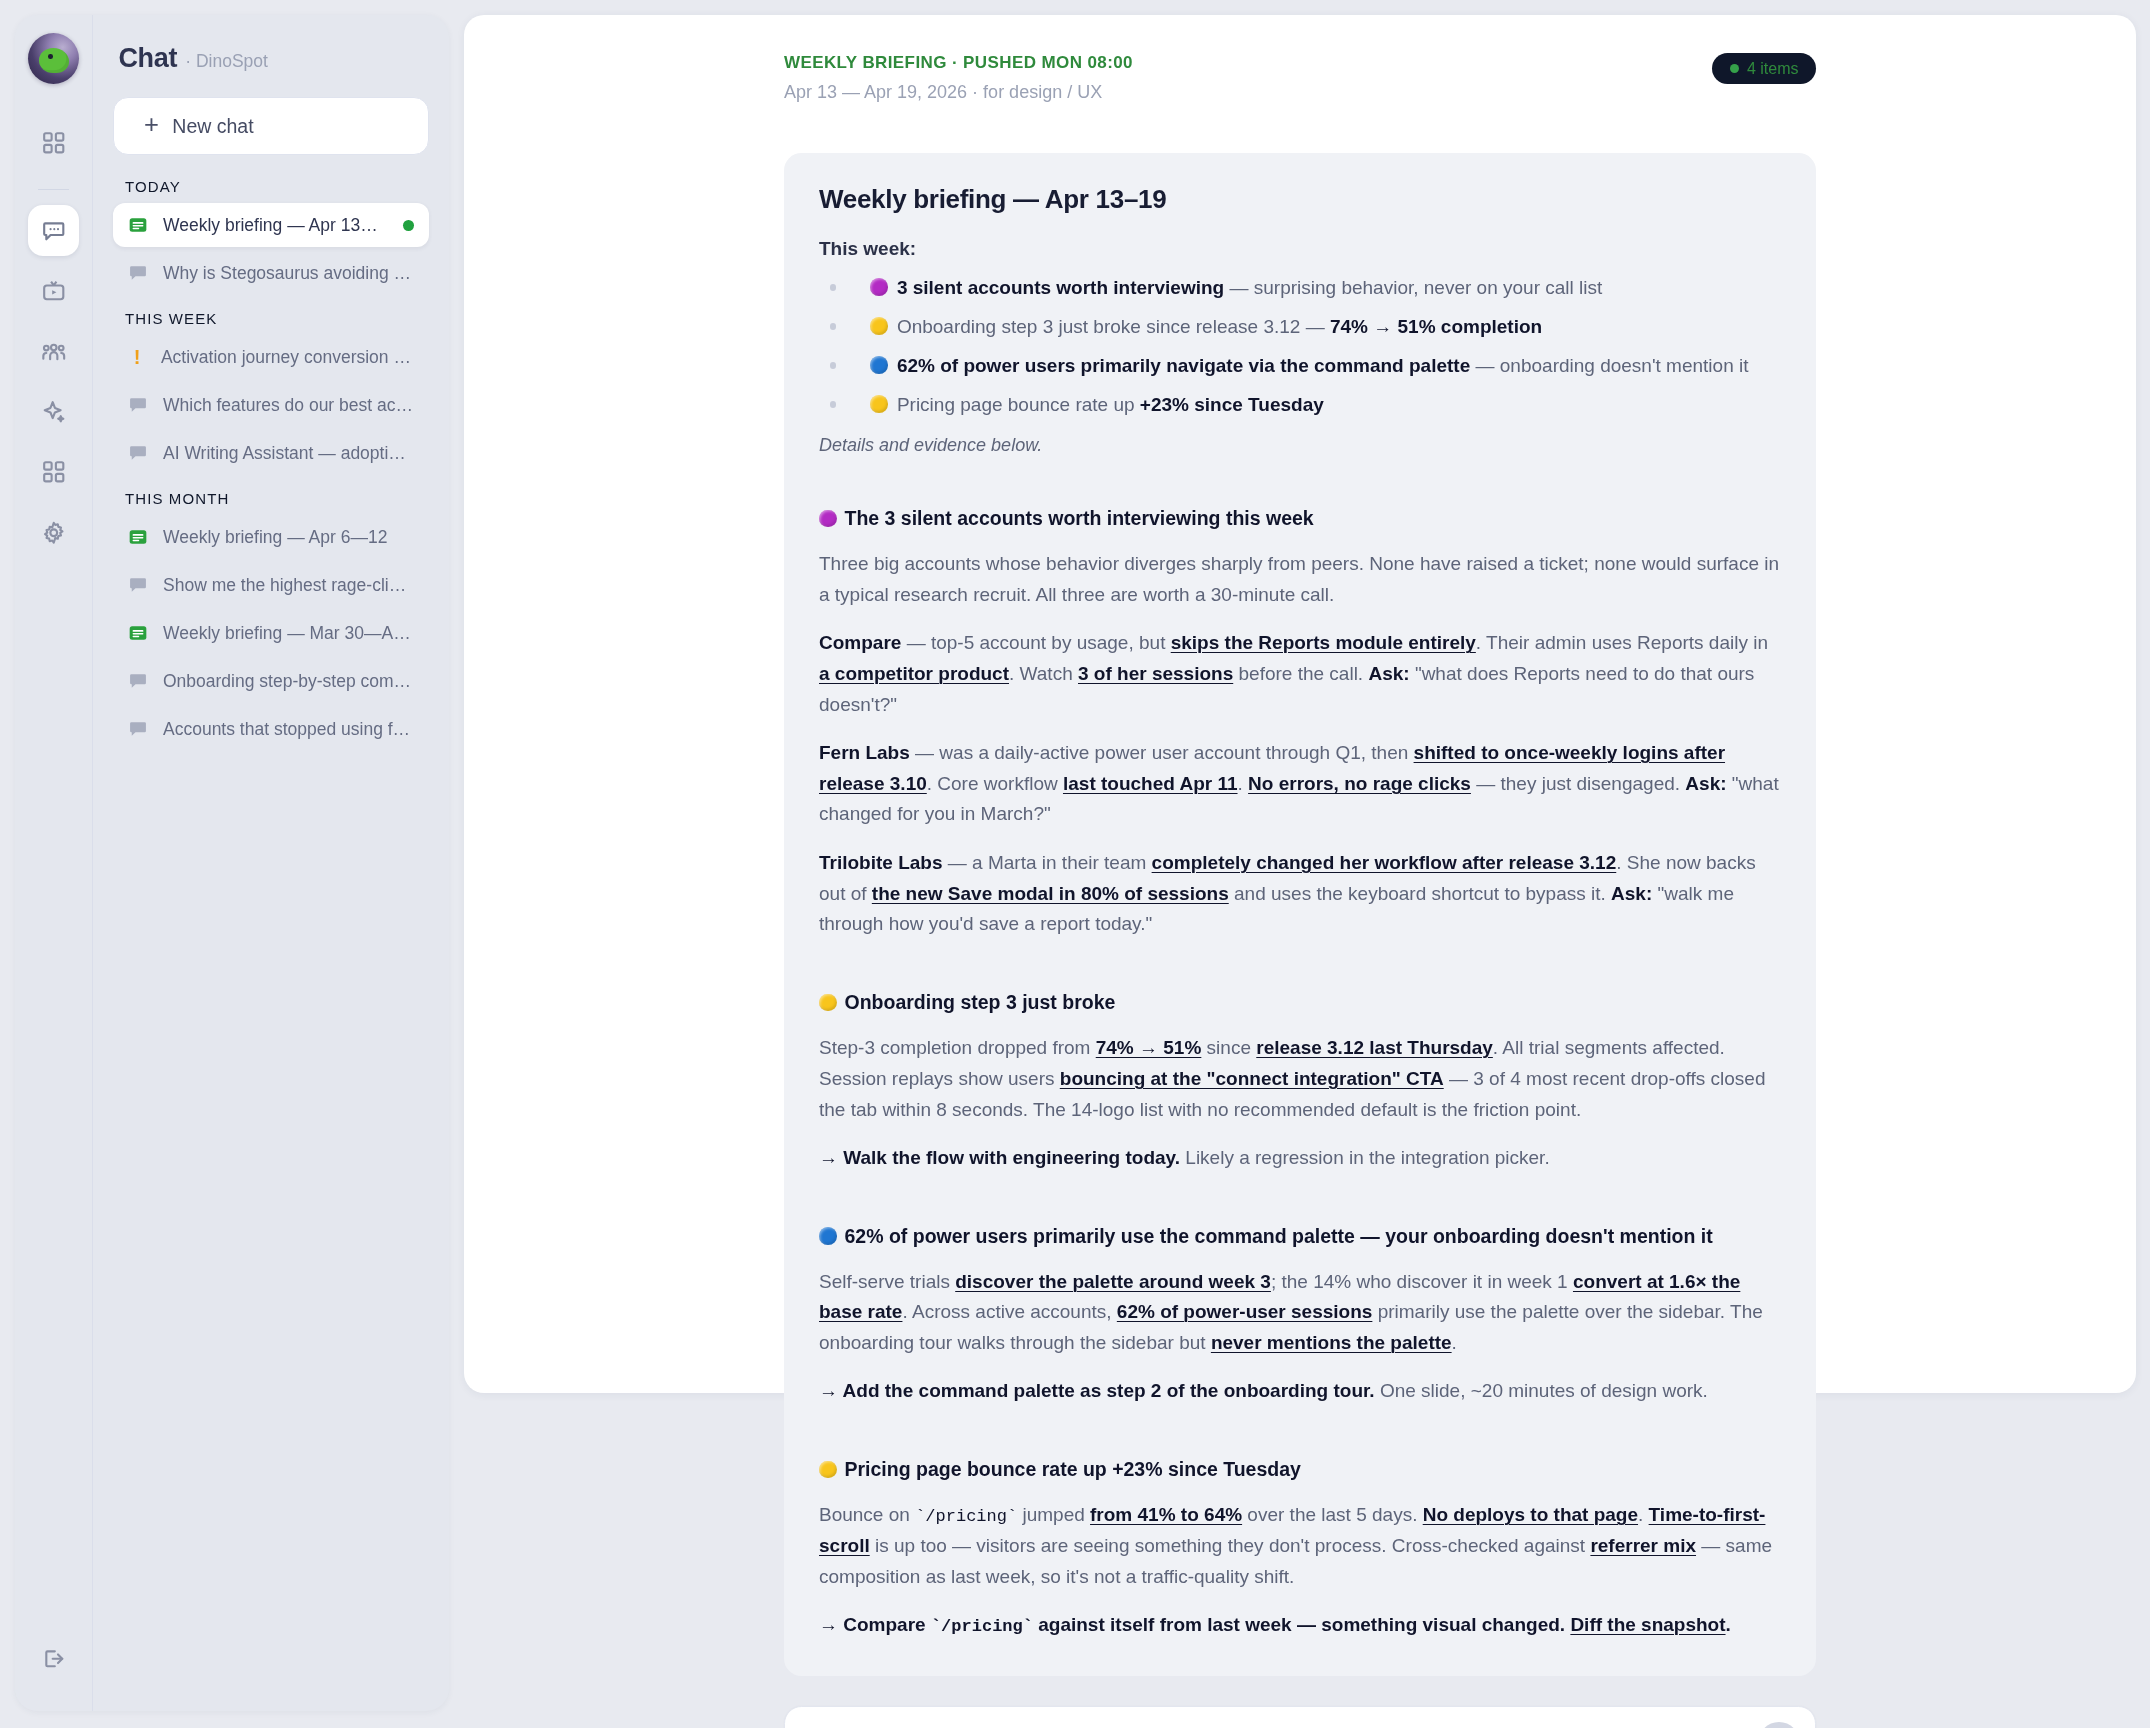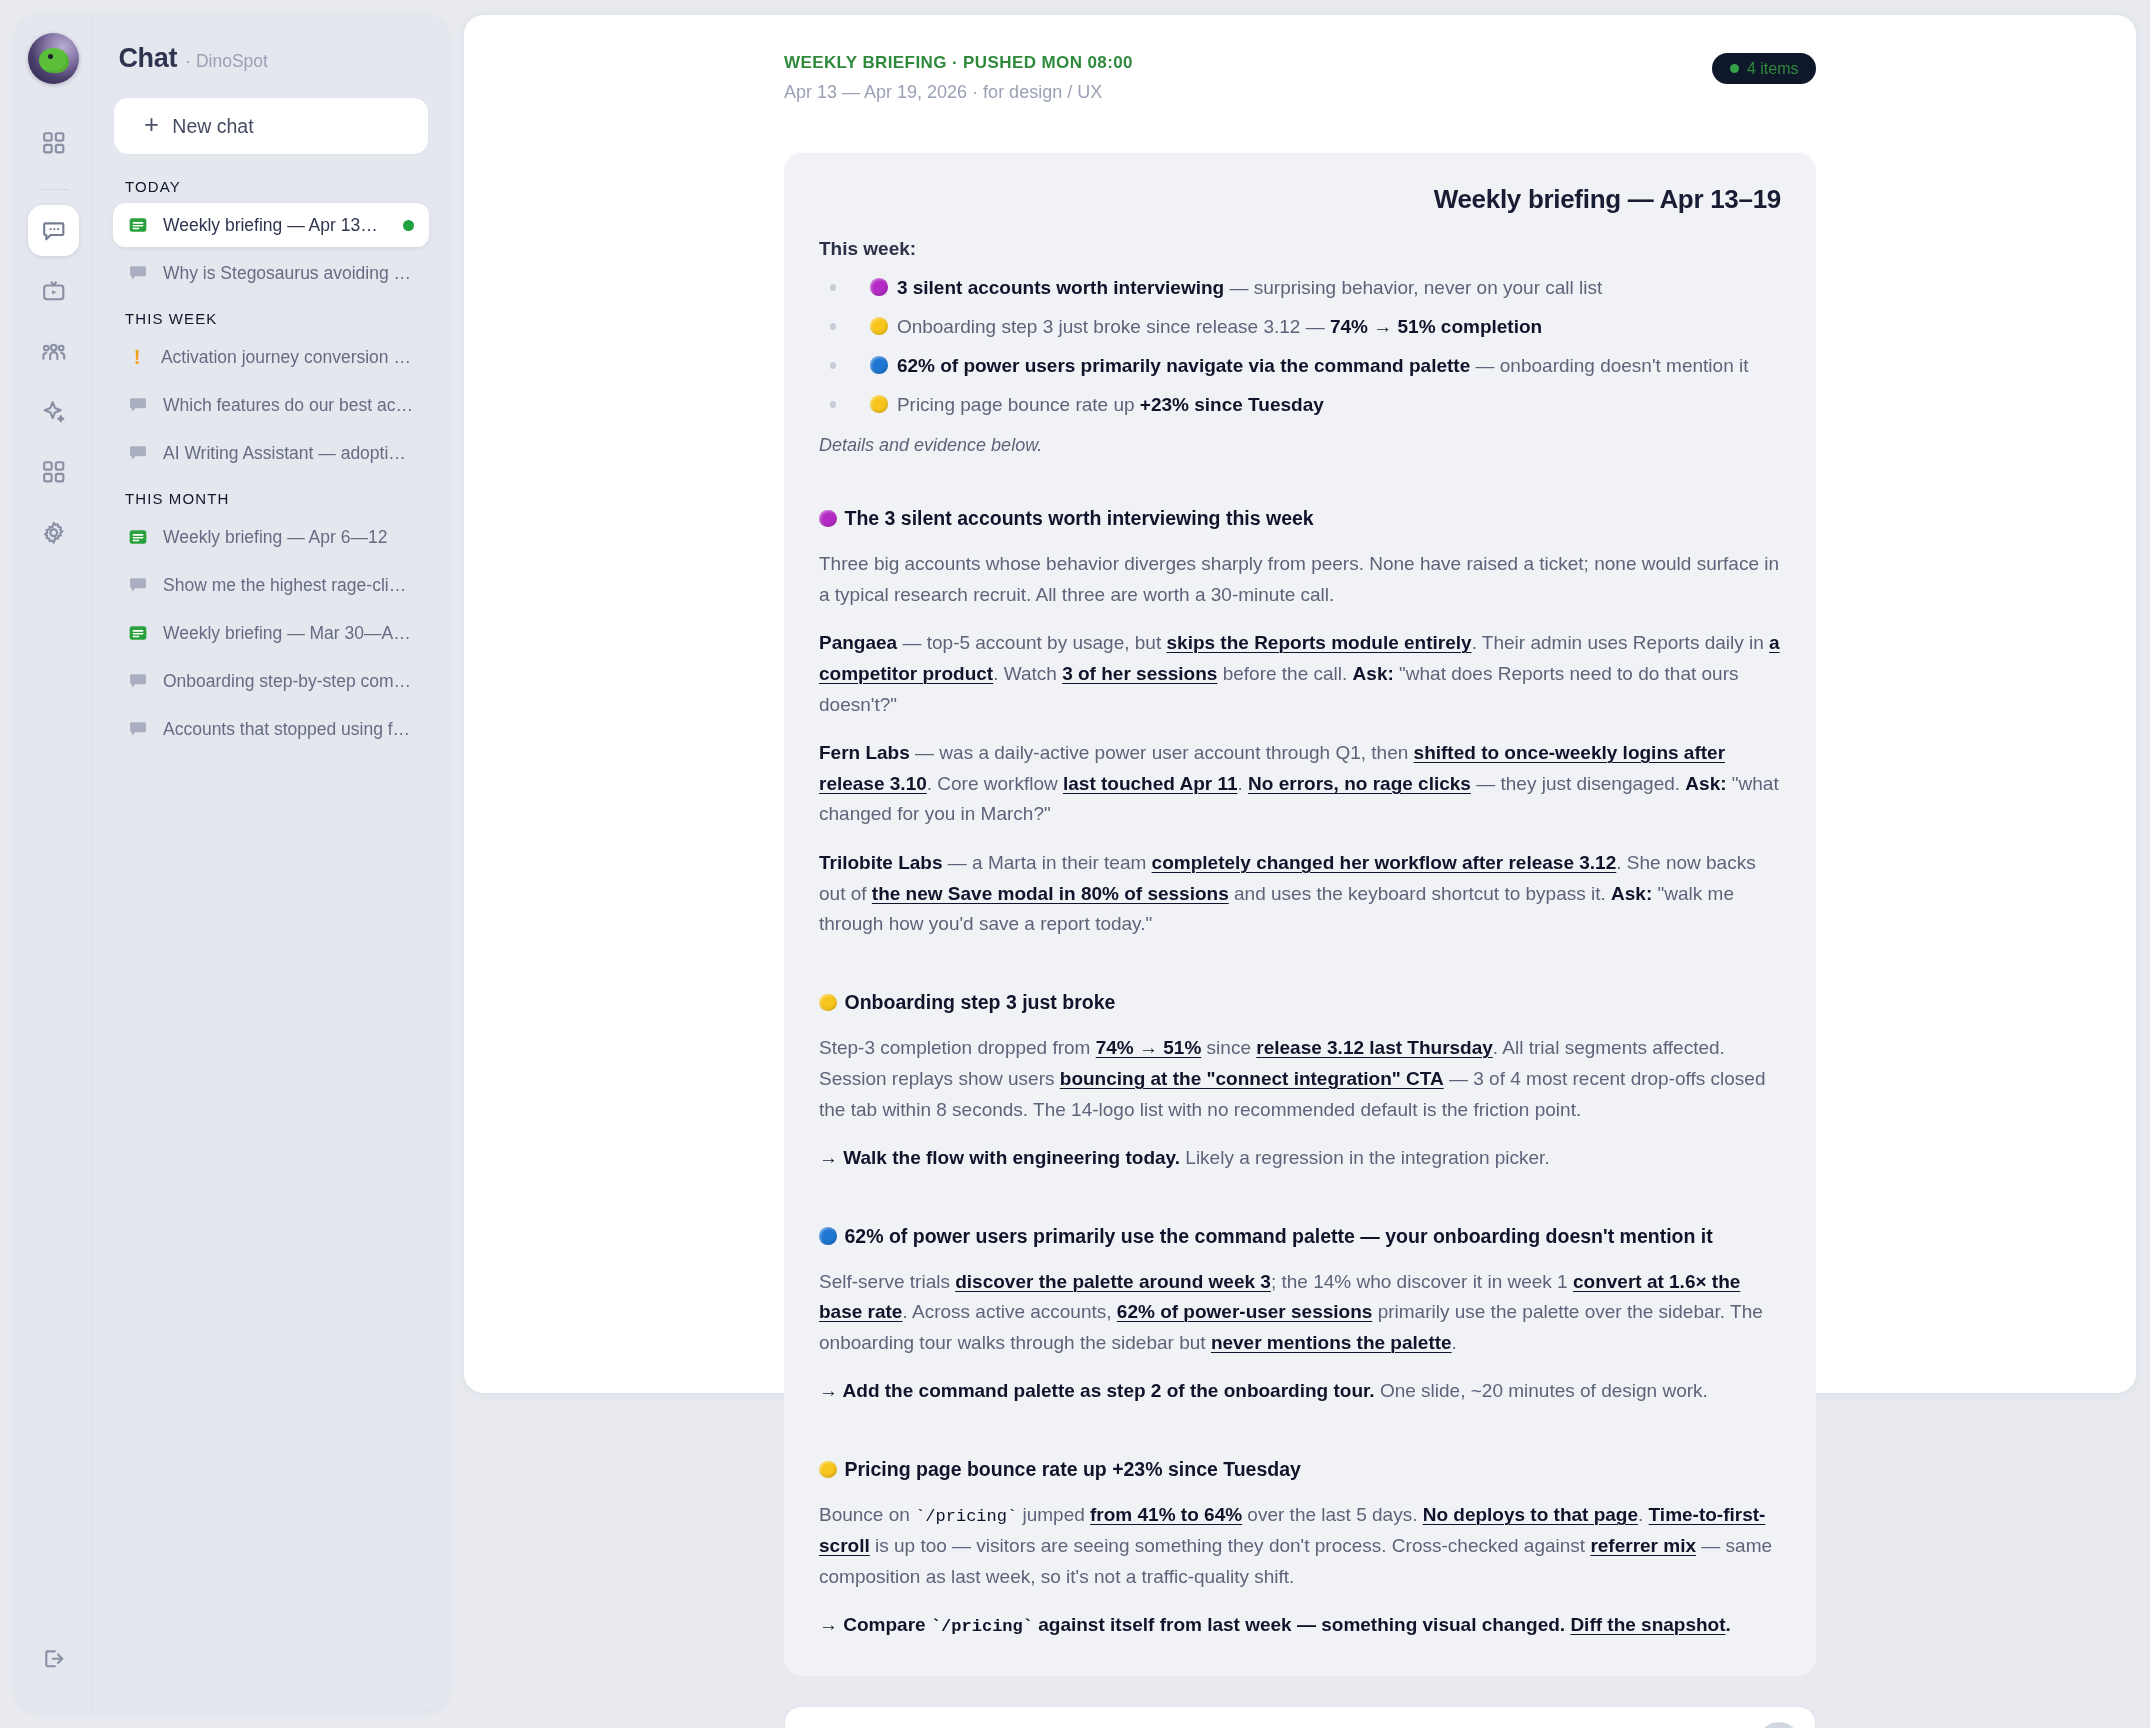--- a/index.html
+++ b/index.html
@@ -247,21 +247,20 @@
     background: #f0f2f6;
     border-radius: 17.5px;
     padding: 31px 35px 35px 35px;
   }
   .card-title {
     font-size: 26px;
     font-weight: 700;
     color: #181d33;
     letter-spacing: -0.3px;
     margin-bottom: 23px;
-    text-align: right;
   }
   .lead {
     font-size: 19px;
     color: #2b3148;
     font-weight: 600;
     margin-bottom: 15px;
   }
   ul.summary { list-style: none; margin: 0 0 17.5px 0; padding: 0; }
   ul.summary li {
     position: relative;
@@ -583,21 +582,21 @@
           </ul>
 
         <div class="note">Details and evidence below.</div>
 
         <div id="sections">
             <div class="sec-head">
               <span class="pill purple"></span>
               <span>The 3 silent accounts worth interviewing this week</span>
             </div>
             <p class="body">Three big accounts whose behavior diverges sharply from peers. None have raised a ticket; none would surface in a typical research recruit. All three are worth a 30-minute call.</p>
-            <p class="body"><strong>Pangaea</strong> — top-5 account by usage, but <span class="u">skips the Reports module entirely</span>. Their admin uses Reports daily in <span class="u">a competitor product</span>. Watch <span class="u">3 of her sessions</span> before the call. <strong>Ask:</strong> "what does Reports need to do that ours doesn't?"</p>
+            <p class="body"><strong>Compare</strong> — top-5 account by usage, but <span class="u">skips the Reports module entirely</span>. Their admin uses Reports daily in <span class="u">a competitor product</span>. Watch <span class="u">3 of her sessions</span> before the call. <strong>Ask:</strong> "what does Reports need to do that ours doesn't?"</p>
             <p class="body"><strong>Fern Labs</strong> — was a daily-active power user account through Q1, then <span class="u">shifted to once-weekly logins after release 3.10</span>. Core workflow <span class="u">last touched Apr 11</span>. <span class="u">No errors, no rage clicks</span> — they just disengaged. <strong>Ask:</strong> "what changed for you in March?"</p>
             <p class="body"><strong>Trilobite Labs</strong> — a Marta in their team <span class="u">completely changed her workflow after release 3.12</span>. She now backs out of <span class="u">the new Save modal in 80% of sessions</span> and uses the keyboard shortcut to bypass it. <strong>Ask:</strong> "walk me through how you'd save a report today."</p>
             <div class="sec-head">
               <span class="pill yellow"></span>
               <span>Onboarding step 3 just broke</span>
             </div>
             <p class="body">Step-3 completion dropped from <span class="u">74% → 51%</span> since <span class="u">release 3.12 last Thursday</span>. All trial segments affected. Session replays show users <span class="u">bouncing at the "connect integration" CTA</span> — 3 of 4 most recent drop-offs closed the tab within 8 seconds. The 14-logo list with no recommended default is the friction point.</p>
             <p class="body"><strong>→ Walk the flow with engineering today.</strong> Likely a regression in the integration picker.</p>
             <div class="sec-head">
               <span class="pill blue"></span>

